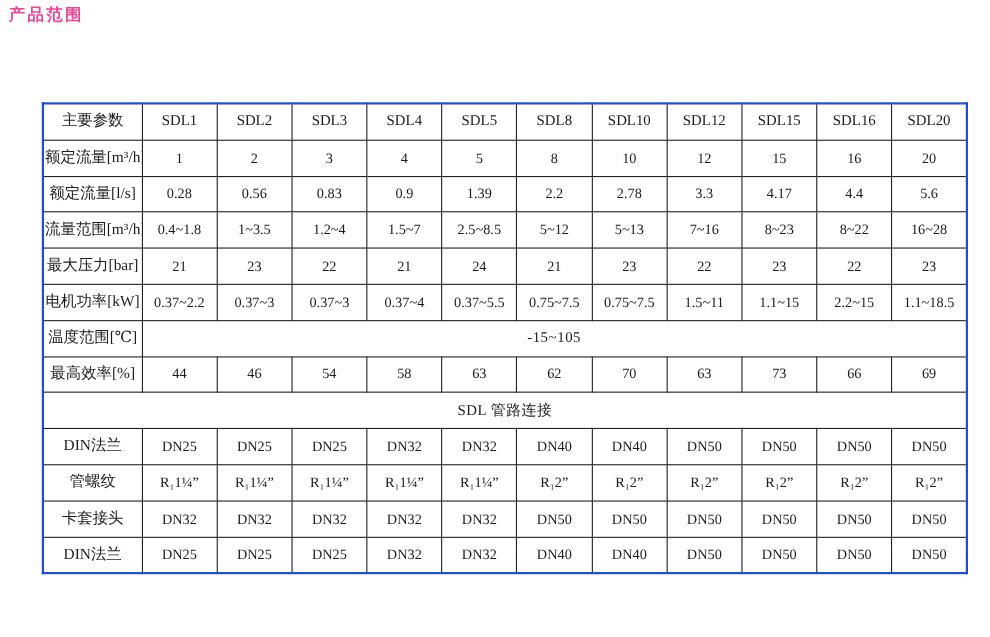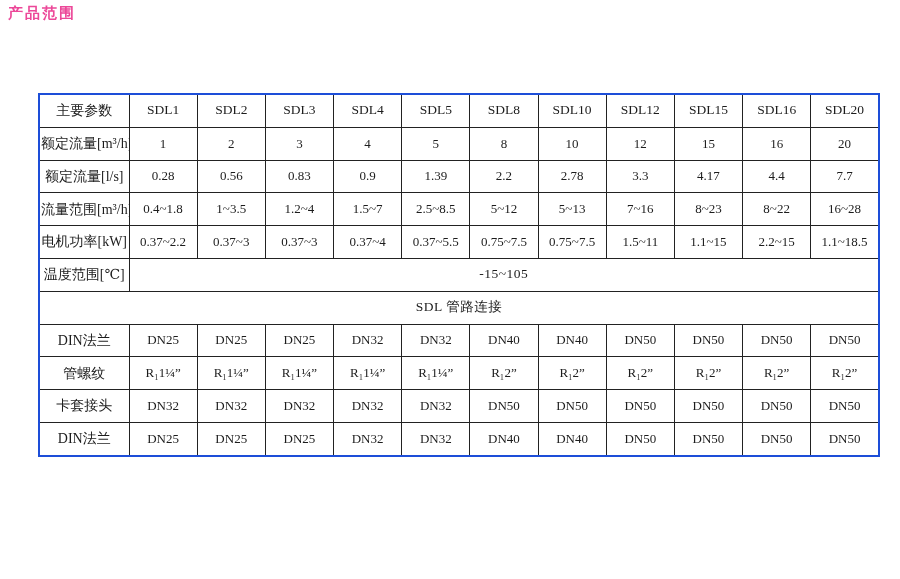--- a/index.html
+++ b/index.html
@@ -112,55 +112,83 @@
           <td class="value-cell">0.28</td>
           <td class="value-cell">0.56</td>
           <td class="value-cell">0.83</td>
           <td class="value-cell">0.9</td>
           <td class="value-cell">1.39</td>
           <td class="value-cell">2.2</td>
           <td class="value-cell">2.78</td>
           <td class="value-cell">3.3</td>
           <td class="value-cell">4.17</td>
           <td class="value-cell">4.4</td>
-          <td class="value-cell">7.7</td>
+          <td class="value-cell">5.6</td>
         </tr>
         <tr>
           <td class="row-label">流量范围[m³/h]</td>
           <td class="value-cell">0.4~1.8</td>
           <td class="value-cell">1~3.5</td>
           <td class="value-cell">1.2~4</td>
           <td class="value-cell">1.5~7</td>
           <td class="value-cell">2.5~8.5</td>
           <td class="value-cell">5~12</td>
           <td class="value-cell">5~13</td>
           <td class="value-cell">7~16</td>
           <td class="value-cell">8~23</td>
           <td class="value-cell">8~22</td>
           <td class="value-cell">16~28</td>
         </tr>
         <tr>
+          <td class="row-label">最大压力[bar]</td>
+          <td class="value-cell">21</td>
+          <td class="value-cell">23</td>
+          <td class="value-cell">22</td>
+          <td class="value-cell">21</td>
+          <td class="value-cell">24</td>
+          <td class="value-cell">21</td>
+          <td class="value-cell">23</td>
+          <td class="value-cell">22</td>
+          <td class="value-cell">23</td>
+          <td class="value-cell">22</td>
+          <td class="value-cell">23</td>
+        </tr>
+        <tr>
           <td class="row-label">电机功率[kW]</td>
           <td class="value-cell">0.37~2.2</td>
           <td class="value-cell">0.37~3</td>
           <td class="value-cell">0.37~3</td>
           <td class="value-cell">0.37~4</td>
           <td class="value-cell">0.37~5.5</td>
           <td class="value-cell">0.75~7.5</td>
           <td class="value-cell">0.75~7.5</td>
           <td class="value-cell">1.5~11</td>
           <td class="value-cell">1.1~15</td>
           <td class="value-cell">2.2~15</td>
           <td class="value-cell">1.1~18.5</td>
         </tr>
         <tr>
           <td class="row-label">温度范围[℃]</td>
           <td class="span-cell" colspan="11">-15~105</td>
         </tr>
         <tr>
+          <td class="row-label">最高效率[%]</td>
+          <td class="value-cell">44</td>
+          <td class="value-cell">46</td>
+          <td class="value-cell">54</td>
+          <td class="value-cell">58</td>
+          <td class="value-cell">63</td>
+          <td class="value-cell">62</td>
+          <td class="value-cell">70</td>
+          <td class="value-cell">63</td>
+          <td class="value-cell">73</td>
+          <td class="value-cell">66</td>
+          <td class="value-cell">69</td>
+        </tr>
+        <tr>
           <td class="section-cell" colspan="12">SDL 管路连接</td>
         </tr>
         <tr>
           <td class="row-label">DIN法兰</td>
           <td class="value-cell">DN25</td>
           <td class="value-cell">DN25</td>
           <td class="value-cell">DN25</td>
           <td class="value-cell">DN32</td>
           <td class="value-cell">DN32</td>
           <td class="value-cell">DN40</td>

